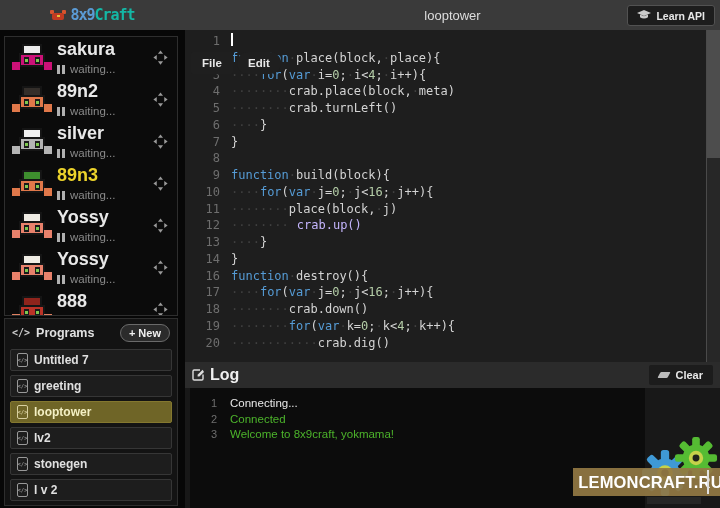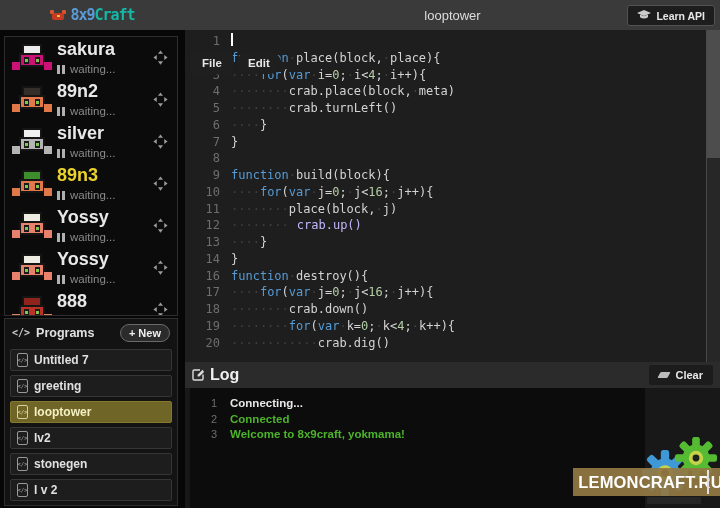--- a/index.html
+++ b/index.html
@@ -75,21 +75,21 @@
   
   .log-panel { position:absolute; left:185px; top:362px; right:0; bottom:0; background:#181818; }
   .log-header { height:26px; background:#2b2b2b; display:flex; align-items:center; padding:0 7px; gap:6px; }
   .log-title { font-size:16px; font-weight:bold; color:#f0f0f0; flex:1; }
   .clear-btn { background:#1c1c1c; border:none; border-radius:2px; color:#e8e8e8; font-size:11px; font-weight:bold;
     padding:4px 10px; display:flex; align-items:center; gap:6px; cursor:pointer; }
   .eraser { width:10px; height:6px; background:#bbbbbb; transform:skewX(-28deg); display:inline-block; border-radius:1px; }
   .log-content { position:absolute; left:5px; top:26px; width:455px; bottom:0; background:#0c0c0c; padding-top:8px; }
   .log-row { display:flex; height:15.5px; line-height:15.5px; }
   .log-num { width:40px; text-align:right; padding-right:13px; color:#6e6e6e; font-size:11px; flex:none; }
-  .log-text { font-size:11.5px; font-weight:bold; }
+  .log-text { font-size:11.5px; font-weight:normal; }
 
   
   .gear { position:absolute; z-index:9; }
   .wm-banner { position:absolute; left:573px; top:468px; width:155px; height:28px; background:rgba(146,121,68,0.93);
     display:flex; align-items:center; justify-content:center; z-index:10; }
   .wm-text { color:#ffffff; font-size:16.5px; font-weight:bold; letter-spacing:0.2px; }
   .wm-cursor { position:absolute; left:707px; top:470px; width:2px; height:24px; background:#e0e0e0; z-index:10; }
   .wm-strip { position:absolute; left:647px; top:497px; width:54px; height:7px; background:#262626; z-index:10; }
 </style>
 </head>

